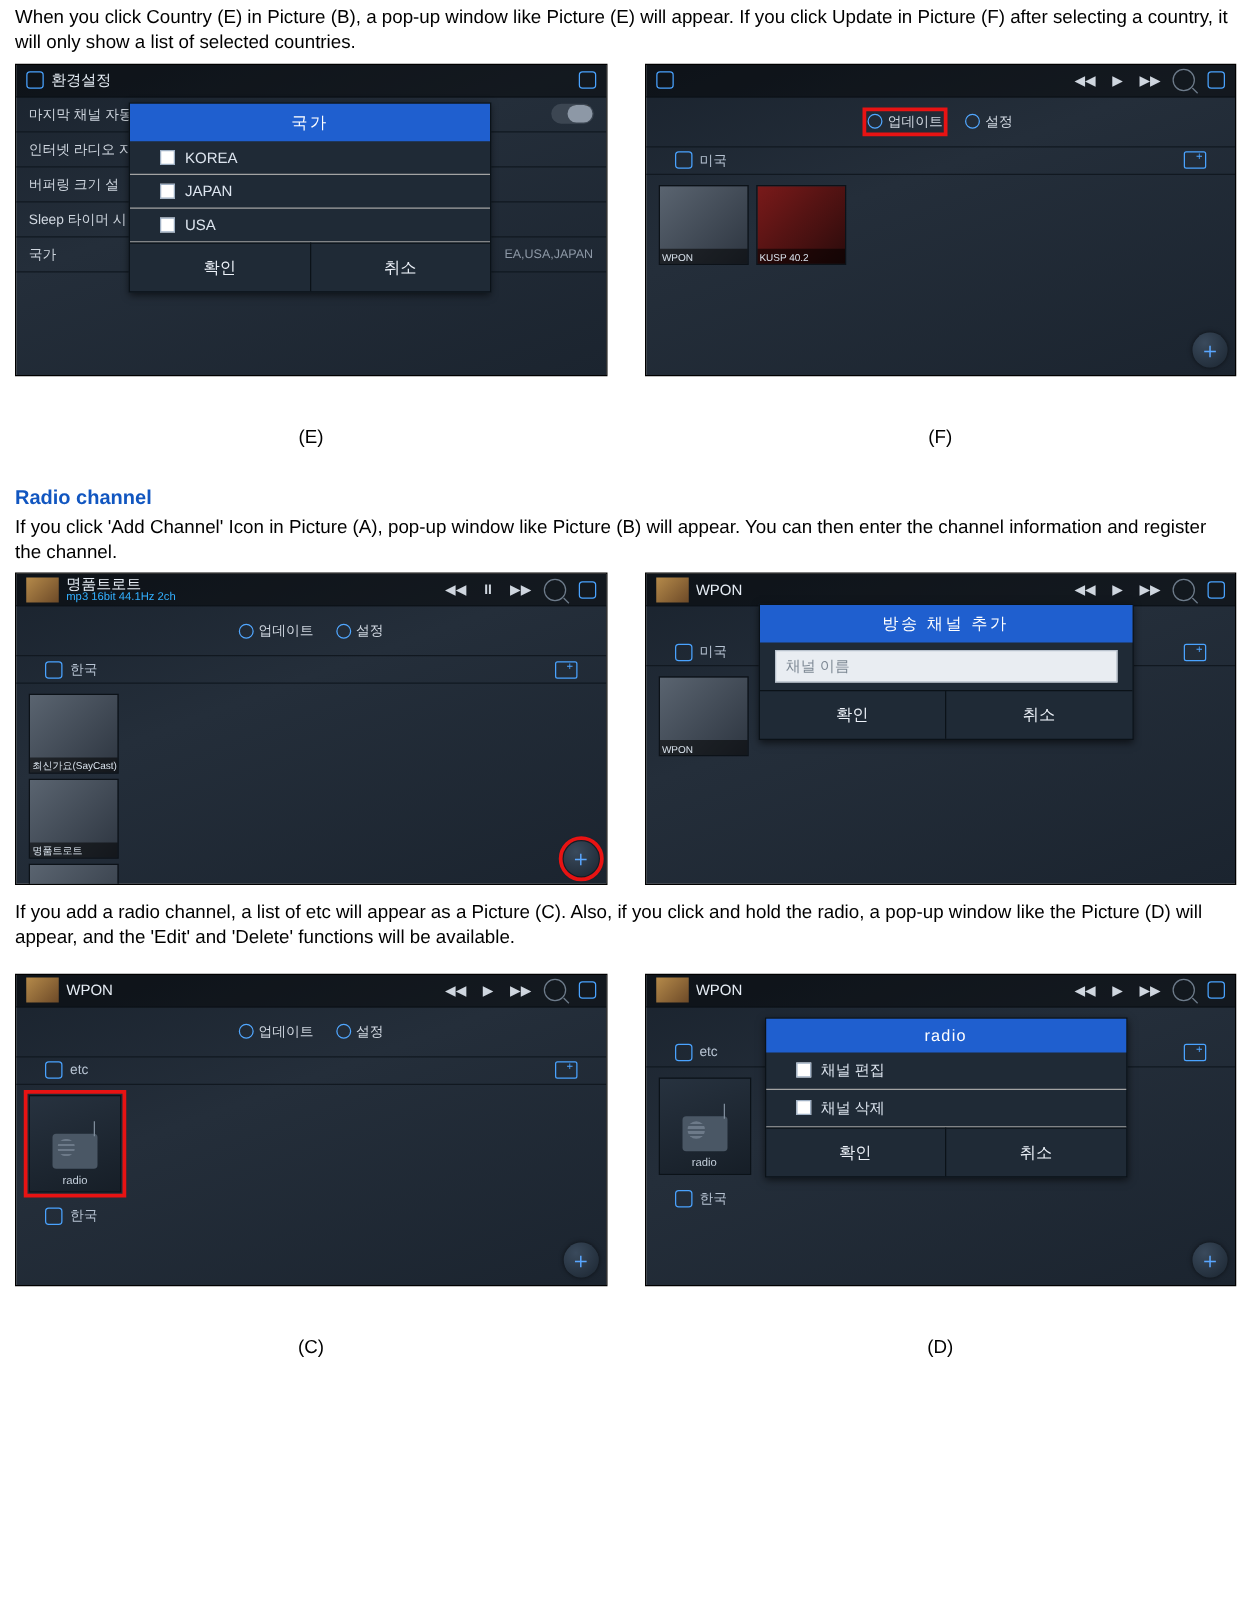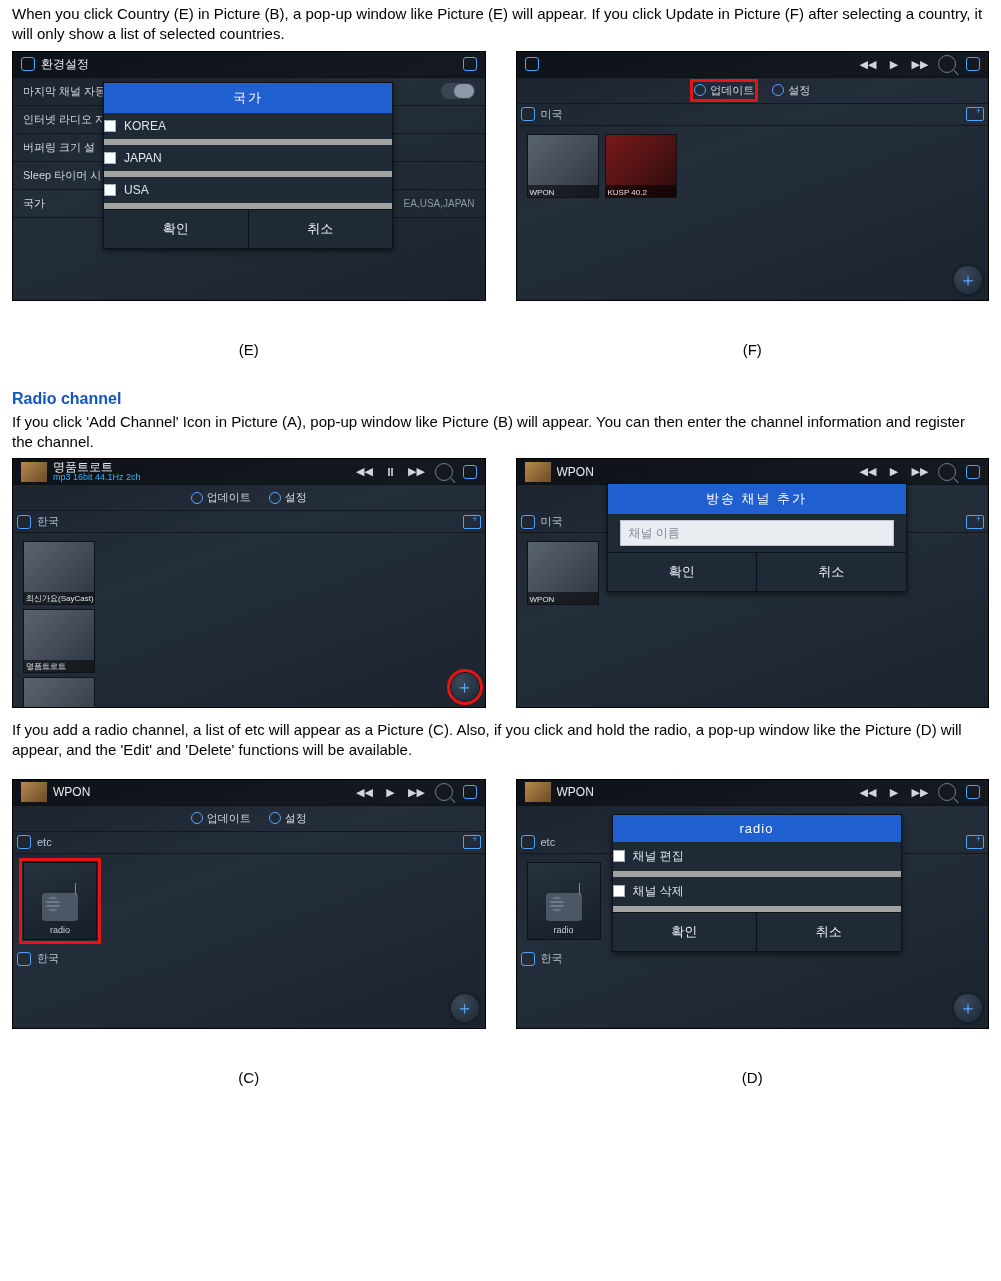--- a/index.html
+++ b/index.html
@@ -20,32 +20,32 @@
   .mini-search { width:18px; height:18px; border:1px solid #6d7b8a; border-radius:50%; position:relative; }
   .mini-search::after { content:""; position:absolute; width:6px; height:1px; background:#6d7b8a; right:-4px; bottom:-1px; transform:rotate(45deg); }
   
   .row { height:28px; display:flex; align-items:center; padding:0 10px; border-bottom:1px solid #111820; color:#cfd6df; font-size:11px; gap:8px; }
   .row .spacer { flex:1; }
   .toggle { width:34px; height:16px; border-radius:8px; background:#3c4652; position:relative; }
   .toggle::after { content:""; position:absolute; right:1px; top:1px; width:20px; height:14px; border-radius:7px; background:#8d98a6; font-size:7px; color:#333;}
   
   .popup { position:absolute; background:#1f2a36; border:1px solid #0b1218; box-shadow:0 2px 6px rgba(0,0,0,0.6); }
   .popup-header { background:#1f5fcf; color:#fff; text-align:center; font-size:13px; padding:6px 0; letter-spacing:2px; }
-  .popup-item { display:flex; align-items:center; gap:8px; padding:6px 0; color:#dce4ee; font-size:12px; border-bottom:6px solid #a3a3a3; }
+  .popup-item { display:flex; align-items:center; gap:8px; padding:6px 24px; color:#dce4ee; font-size:12px; border-bottom:1px solid #a3a3a3; }
   .popup-item .box { width:12px; height:12px; border:1px solid #9fb0c4; background:#fff; }
   .popup-footer { display:flex; }
   .popup-footer .pf-btn { flex:1; text-align:center; padding:10px 0; color:#eef3fa; font-size:13px; border-top:1px solid #0b1218; }
   .popup-footer .pf-btn + .pf-btn { border-left:1px solid #0b1218; }
   
-  .toolbar-row { height:26px; display:flex; align-items:center; justify-content:center; gap:18px; border-bottom:1px solid #111820; }
+  .toolbar-row { height:40px; display:flex; align-items:center; justify-content:center; gap:18px; border-bottom:1px solid #111820; }
   .tool { display:flex; align-items:center; gap:4px; color:#cfd6df; font-size:11px; }
   .tool .ticon { width:12px; height:12px; border:1px solid #51a7ff; border-radius:50%; position:relative; }
   .red-box { outline:3px solid #e81313; outline-offset:1px; }
   
-  .country-row { height:22px; display:flex; align-items:center; padding:0 4px; gap:6px; border-bottom:1px solid #111820; color:#b7c3d2; font-size:11px; }
+  .country-row { height:22px; display:flex; align-items:center; padding:0 23px; gap:6px; border-bottom:1px solid #111820; color:#b7c3d2; font-size:11px; }
   .country-row .right-icon { margin-left:auto; width:18px; height:14px; border:1px solid #4aa3ff; border-radius:2px; position:relative; }
   .country-row .right-icon::after { content:"+"; position:absolute; right:2px; top:-2px; font-size:9px; color:#4aa3ff; }
   
   .thumbs { display:flex; gap:6px; padding:8px 10px; }
   .thumb { width:72px; height:64px; background:linear-gradient(135deg,#5a6470,#2d3540); border:1px solid #0c1218; position:relative; }
   .thumb::after { content:""; position:absolute; left:0; right:0; bottom:0; height:12px; background:rgba(0,0,0,0.55); }
   .thumb .cap { position:absolute; bottom:0; left:2px; font-size:8px; color:#d9e2ec; z-index:2; }
   
   .add-btn { position:absolute; right:6px; bottom:6px; width:28px; height:28px; border-radius:50%; background:radial-gradient(circle at 35% 30%, #3a4a5c, #1b2530); display:flex; align-items:center; justify-content:center; color:#59a7ff; font-size:18px; box-shadow:0 0 4px rgba(0,0,0,0.6); }
   

